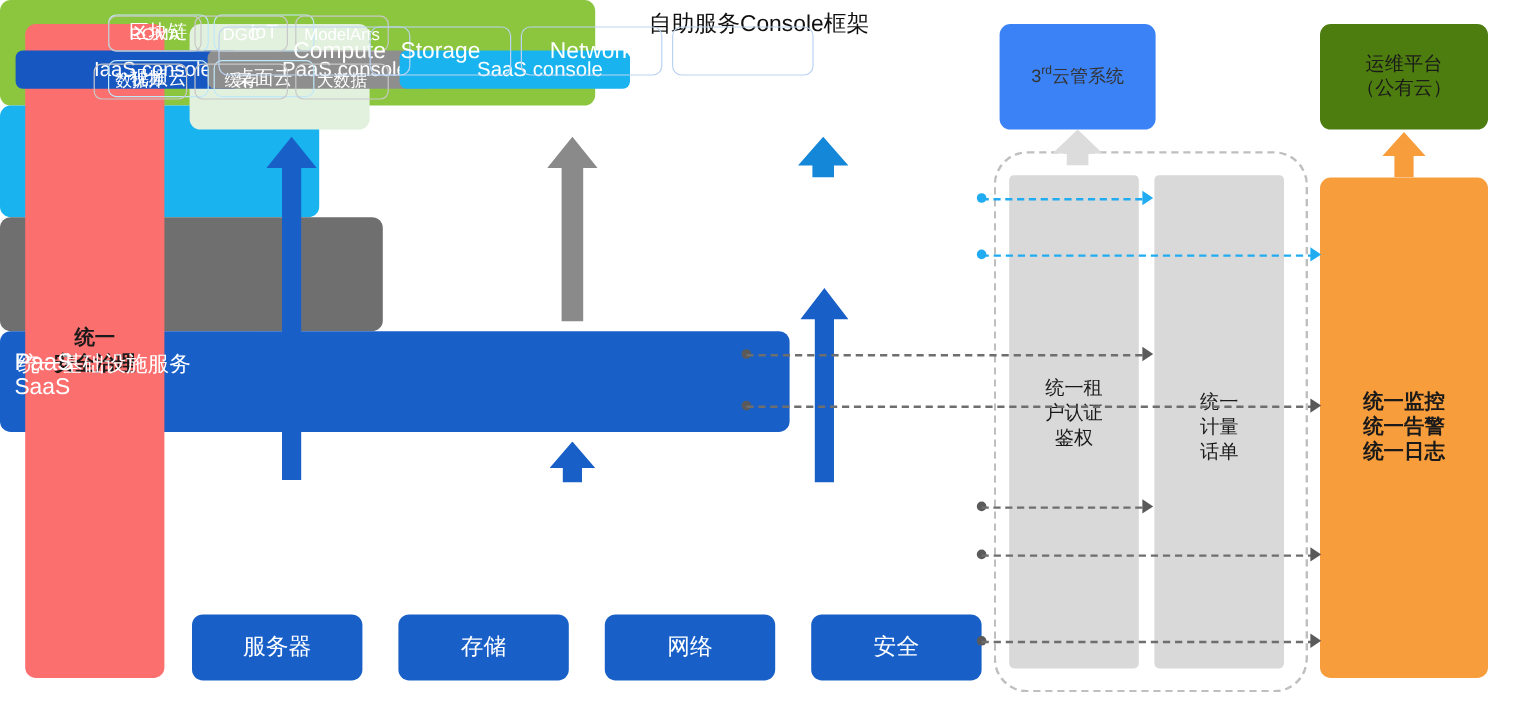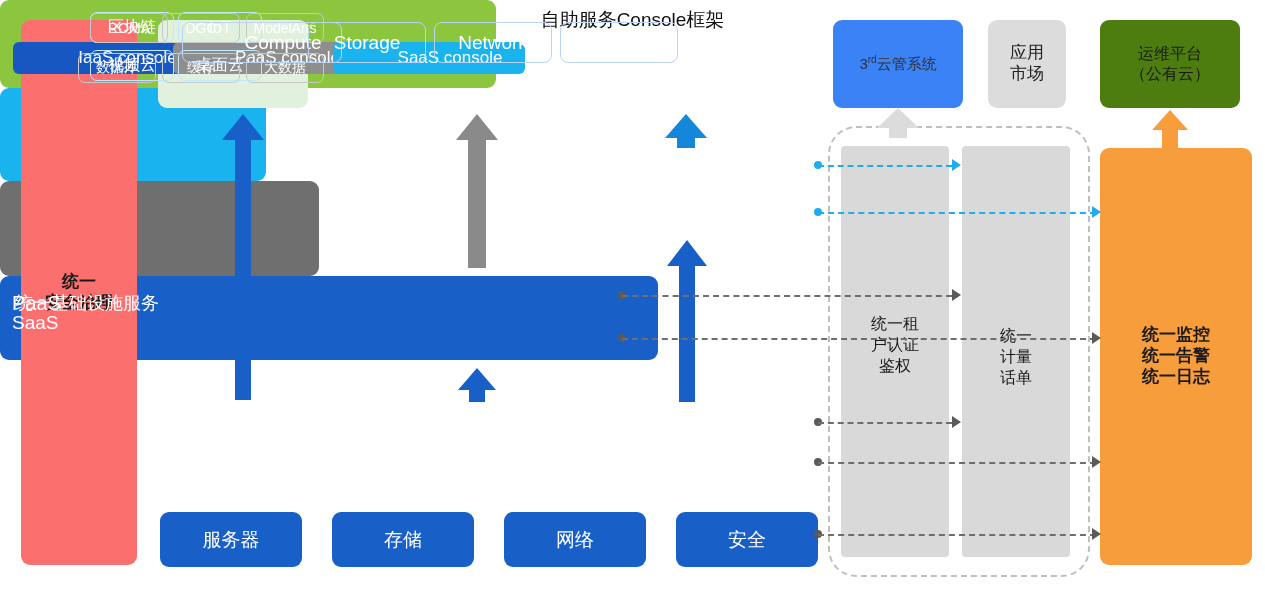--- a/index.html
+++ b/index.html
@@ -25,21 +25,21 @@
   .console-chip{position:absolute;top:42px;height:32px;border-radius:6px;display:flex;align-items:center;justify-content:center;color:#fff;font-size:17px;padding-left:42px;}
   .chip-iaas{left:13px;width:145px;background:#1757C1;}
   .chip-paas{left:173px;width:145px;background:#8E8E8E;}
   .chip-saas{left:333px;width:150px;background:#19B4EF;}
 
   
   .third-cloud{left:833px;top:20px;width:130px;height:88px;background:#3b82f6;color:#333;font-size:15px;border-radius:9px;}
   .third-cloud sup{font-size:10px;vertical-align:super;}
   .app-market{left:988px;top:20px;width:78px;height:88px;background:#DCDCDC;color:#222;font-size:17px;border-radius:9px;}
   .ops-top{left:1100px;top:20px;width:140px;height:88px;background:#4d7c0f;color:#1a1a1a;font-size:16px;border-radius:9px;}
-  .ops-main{left:1100px;top:148px;width:152px;height:417px;background:#F79D3C;color:#1a1a1a;font-size:17px;font-weight:700;border-radius:9px;}
+  .ops-main{left:1100px;top:148px;width:140px;height:417px;background:#F79D3C;color:#1a1a1a;font-size:17px;font-weight:700;border-radius:9px;}
 
   
   .saas-block{left:552px;top:146px;width:266px;height:93px;background:#19B4EF;border-radius:9px;display:block;}
   .saas-label{position:absolute;left:12px;top:50%;transform:translateY(-50%);font-size:19px;color:#fff;margin-top:20px;}
   .saas-item{position:absolute;height:29px;border:1.6px solid #BFE8FA;border-radius:7px;color:#fff;font-size:16px;display:flex;align-items:center;justify-content:center;background:transparent;}
 
   
   .paas-block{left:303px;top:267px;width:319px;height:95px;background:#6F6F6F;border-radius:9px;display:block;}
   .paas-label{position:absolute;left:12px;top:50%;transform:translateY(-50%);font-size:20px;color:#fff;}
   .paas-item{position:absolute;height:28px;border:1.4px solid #C8C8C8;border-radius:7px;color:#fff;font-size:14px;display:flex;align-items:center;justify-content:center;background:transparent;}
@@ -90,26 +90,20 @@
     <div class="console-title">自助服务Console框架</div>
     <div class="console-chip chip-iaas">IaaS console</div>
     <div class="console-chip chip-paas">PaaS console</div>
     <div class="console-chip chip-saas">SaaS console</div>
   </div>
 
   <div class="box third-cloud">
     <span><span>3</span><sup>rd</sup><span>云管系统</span></span>
   </div>
 
-  <div class="box app-market">
-    <div>
-      <div>应用</div>
-      <div>市场</div>
-    </div>
-  </div>
 
   <div class="box ops-top">
     <div>
       <div>运维平台</div>
       <div>（公有云）</div>
     </div>
   </div>
 
   <div class="box ops-main">
     <div>

